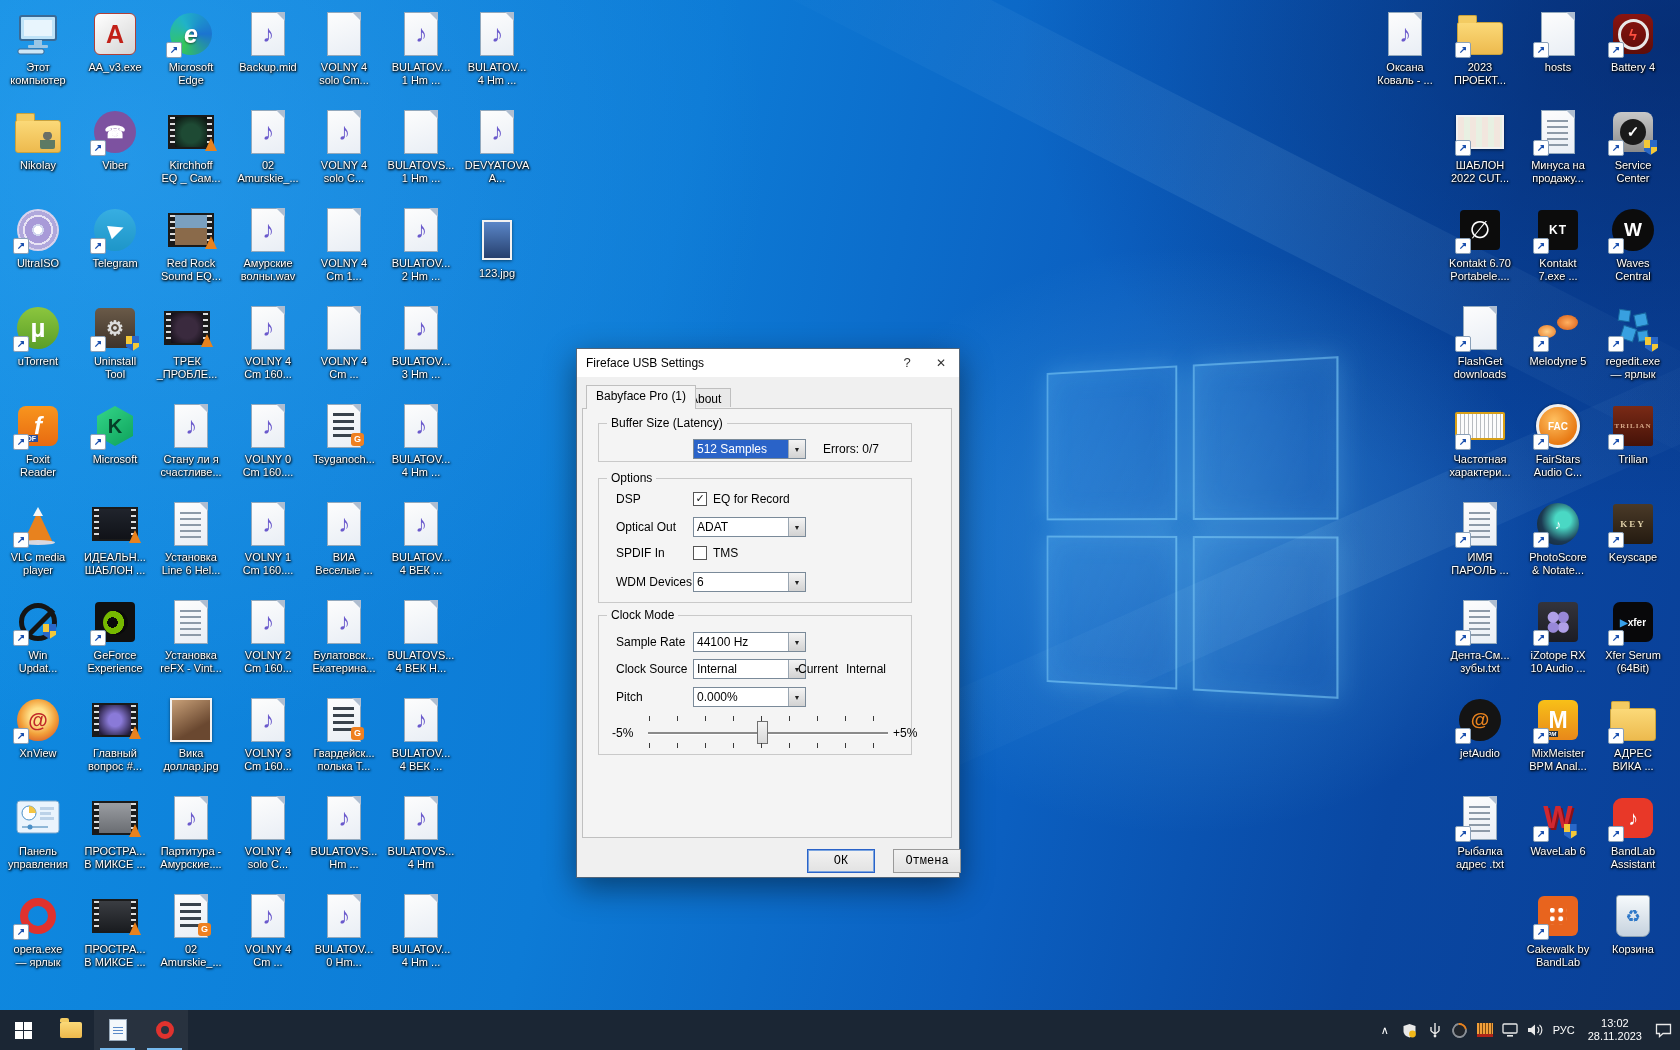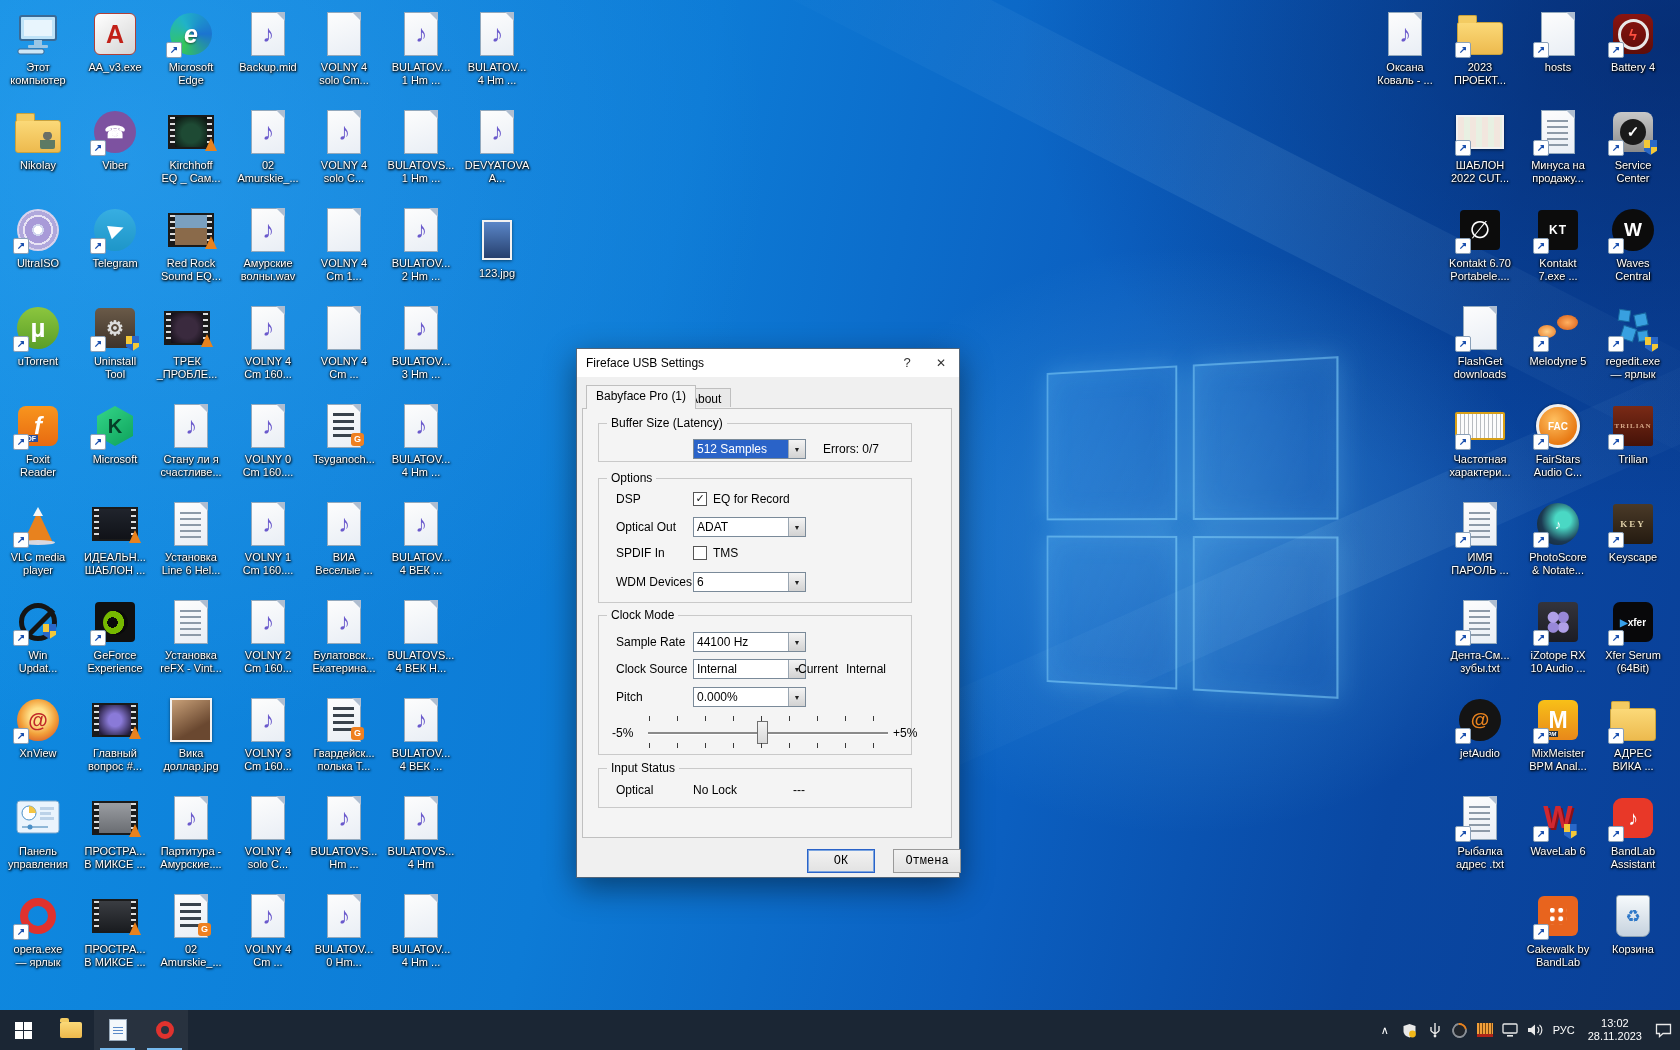--- a/index.html
+++ b/index.html
@@ -966,26 +966,20 @@
           <span class="cbtn">▼</span>
         </div>
         <span class="freetxt" style="left:13px;top:110px">-5%</span>
         <div class="ticks" style="top:100px"></div>
         <div class="channel" style="top:116px"></div>
         <div class="shandle" style="left:158px;top:105px"></div>
         <div class="ticks" style="top:127px"></div>
         <span class="freetxt" style="left:294px;top:110px">+5%</span>
       </div>
 
-      <div class="grp" style="top:359px;height:40px">
-        <span class="glabel">Input Status</span>
-        <span class="rowlbl" style="top:14px">Optical</span>
-        <span class="freetxt" style="left:94px;top:14px">No Lock</span>
-        <span class="freetxt" style="left:194px;top:14px">---</span>
-      </div>
     </div>
     <button class="btn def" style="left:230px;top:500px">ОК</button>
     <button class="btn" style="left:316px;top:500px">Отмена</button>
   </div>
 
   <div class="taskbar">
     <div id="tb-buttons" style="display:flex">
         <div class="tbicon">
           <svg width="17" height="17">
             <rect width="8" height="8" fill="#fff"></rect>

